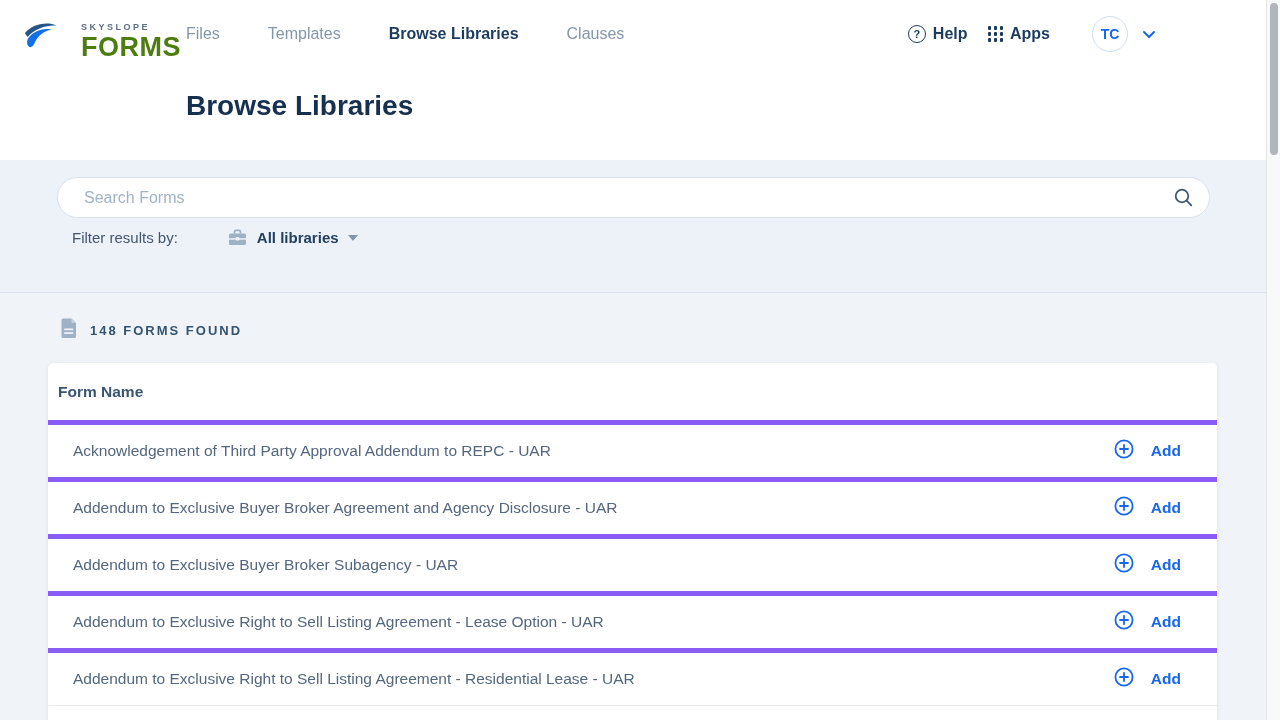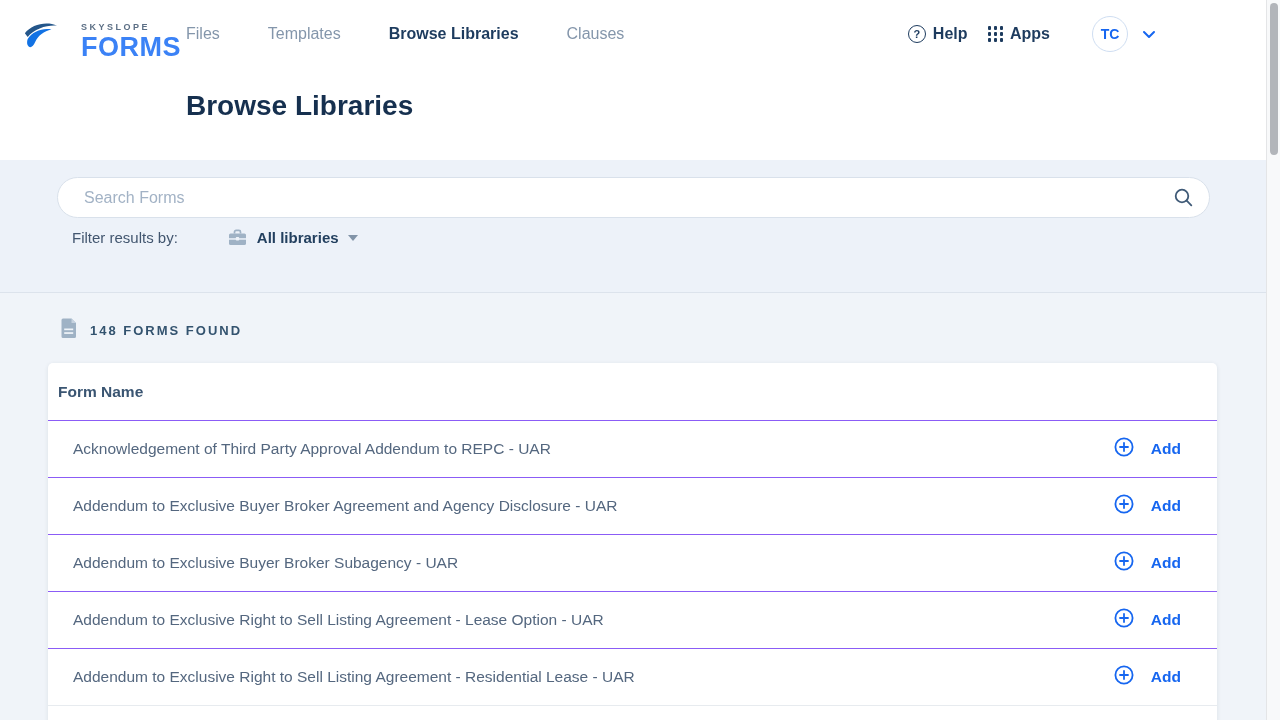--- a/index.html
+++ b/index.html
@@ -12,21 +12,21 @@
   }
   .stage { position:absolute; inset:0; width:1280px; height:720px; overflow:hidden; }
 
   
   .header { position:absolute; left:0; top:0; width:1266px; height:160px; background:#ffffff; }
 
   .logo { position:absolute; left:22px; top:19px; display:flex; align-items:flex-end; cursor:pointer; }
   .logo svg { width:38px; height:38px; }
   .logo-text { margin-left:21px; line-height:1; }
   .logo-top { display:block; font-size:9px; font-weight:bold; letter-spacing:2.5px; color:#5c6f85; margin-bottom:2px; }
-  .logo-bottom { display:block; font-size:27px; font-weight:bold; letter-spacing:0.5px; color:#3b82f6; }
+  .logo-bottom { display:block; font-size:27px; font-weight:bold; letter-spacing:0.5px; color:#4d7c0f; }
 
   .nav { position:absolute; left:186px; top:25px; display:flex; gap:48px; font-size:16px; }
   .nav-item { color:#8496ab; cursor:pointer; white-space:nowrap; }
   .nav-item.active { color:#1d3b5e; font-weight:bold; }
 
   .actions { position:absolute; top:16px; right:110px; display:flex; align-items:center; }
   .action-btn { display:flex; align-items:center; gap:7px; color:#1d3b5e; font-weight:bold; font-size:16px; cursor:pointer; }
   .action-btn + .action-btn { margin-left:20px; }
   .help-icon { width:18px; height:18px; border:1.6px solid #1d3b5e; border-radius:50%; display:flex; align-items:center; justify-content:center; font-size:11px; font-weight:bold; color:#1d3b5e; }
   .apps-icon { display:grid; grid-template-columns:repeat(3,3.5px); grid-template-rows:repeat(3,3.5px); gap:2.5px; }
@@ -51,21 +51,21 @@
   .caret { margin-left:9px; width:0; height:0; border-left:5px solid transparent; border-right:5px solid transparent; border-top:6px solid #8294a8; }
 
   
   .list-section { position:absolute; left:0; top:293px; width:1266px; height:427px; background:#f0f4f9;text-decoration:underline; }
 
   .results-line { position:absolute; left:60px; top:25px; display:flex; align-items:center; }
   .results-text { margin-left:13px; font-size:13px; font-weight:bold; letter-spacing:2px; color:#33536f; }
 
   .card { position:absolute; left:48px; top:70px; width:1169px; height:370px; background:#ffffff; border-radius:5px 5px 0 0; box-shadow:0 1px 4px rgba(30,48,70,0.10); }
   .thead { height:57px; display:flex; align-items:center; padding-left:10px; font-size:15.5px; font-weight:bold; color:#3a5572; }
-  .trow { height:57px; display:flex; align-items:center; justify-content:space-between; padding:0 36px 0 25px; border-top:1px solid #8b5cf6; font-size:15.5px; color:#54677f; }
+  .trow { height:57px; display:flex; align-items:center; justify-content:space-between; padding:0 36px 0 25px; border-top:5px solid #8b5cf6; font-size:15.5px; color:#54677f; }
   .trow-partial { height:15px; border-top:1px solid #e7ebef; }
   .row-name { white-space:nowrap; overflow:hidden; text-overflow:ellipsis; }
   .add-btn { display:flex; align-items:center; gap:17px; background:none; border:none; color:#1666f0; font-weight:bold; font-size:15.5px; font-family:"Liberation Sans", sans-serif; cursor:pointer;text-align:right; }
 
   
   .scrollbar { position:absolute; right:0; top:0; width:14px; height:720px; background:#f8f9fa; border-left:1px solid #e4e5e7; }
   .scroll-thumb { position:absolute; left:3px; top:3px; width:8px; height:152px; background:#b2b5ba; border-radius:4px; cursor:pointer; }
 </style>
 </head>
 <body>

